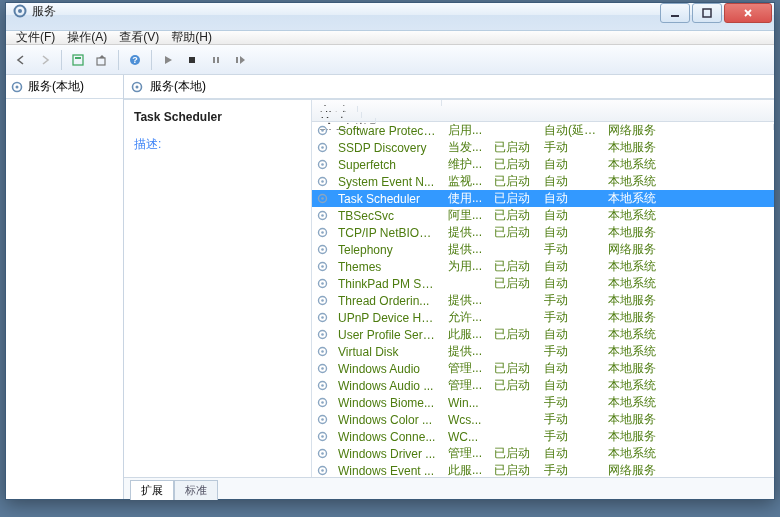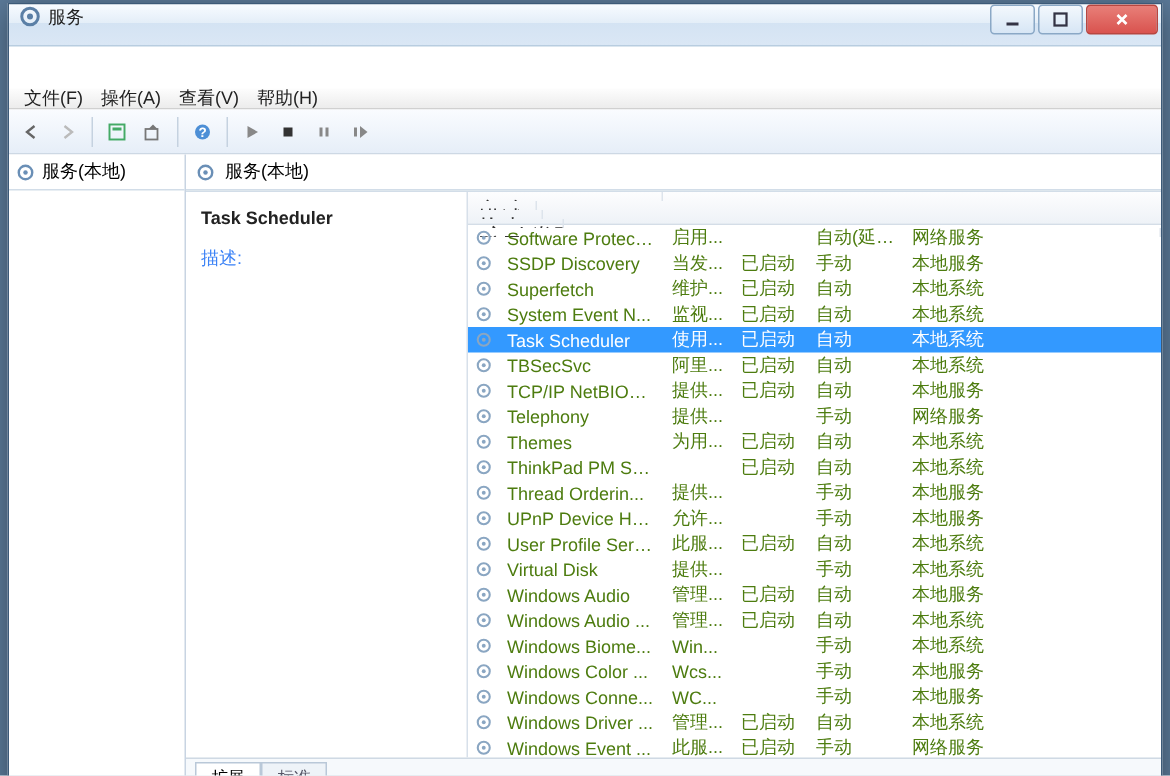--- a/index.html
+++ b/index.html
@@ -4,21 +4,21 @@
 <style>
 * { margin: 0; padding: 0; box-sizing: border-box; font-family: "Microsoft YaHei", "Segoe UI", Tahoma, sans-serif; }
 body { background: #5b7a99; width: 780px; height: 517px; overflow: hidden; display: flex; align-items: flex-start; justify-content: center; }
 .window { width: 770px; margin-top: 2px; background: #fff; border: 1px solid #3c5a78; box-shadow: 0 4px 18px rgba(0,0,0,0.4); }
 .titlebar { height: 28px; background: linear-gradient(to bottom, #f7fbff 0%, #e4eef8 45%, #d4e3f3 46%, #dae7f5 100%); display: flex; align-items: flex-start; padding: 0 2px; border-bottom: 1px solid #b8cde0; }
 .tb-icon { width: 16px; height: 16px; margin: 0 4px; display:flex;align-items:center;justify-content:center; }
 .tb-title { font-size: 12px; color: #222; flex: 1; }
 .winbtns { display: flex; gap: 0; }
 .winbtn { width: 30px; height: 20px; border: 1px solid #8aa8c6; border-radius: 3px; margin-left: 2px; background: linear-gradient(to bottom,#f3f8fd,#d7e6f5); display:flex;align-items:center;justify-content:center; font-size:10px; color:#334; cursor:default;}
 .winbtn.close { width: 48px; background: linear-gradient(to bottom,#e87f78,#d9534f); border-color:#b84640; color:#fff;}
-.menubar { height: 14px; background: linear-gradient(to bottom,#fdfdfd,#ececec); border-bottom:1px solid #d0d0d0; display:flex; align-items:center; padding:0 4px; font-size:12px; color:#222;margin-top:28px;}
+.menubar { height: 14px; background: linear-gradient(to bottom,#fdfdfd,#ececec); border-bottom:1px solid #d0d0d0; display:flex; align-items:center; padding:0 4px; font-size:12px; color:#222;}
 .menuitem { padding: 2px 6px; cursor:default;}
 .toolbar { height: 30px; background: linear-gradient(to bottom,#fafcff,#e6eef8); border-bottom:1px solid #cdd8e4; display:flex; align-items:center; padding:0 4px; gap:2px;}
 .tbbtn { width:22px; height:22px; border:1px solid transparent; border-radius:2px; display:flex;align-items:center;justify-content:center; cursor:default;}
 .tbsep{width:1px;height:20px;background:#c5d2e0;margin:0 3px;}
 .body { display:flex; height: 424px; }
 .leftpane { width: 118px; border-right:1px solid #c8d4e2; background:#fff; }
 .leftpane-head { height:24px; border-bottom:1px solid #d2dde8; display:flex; align-items:center; padding:0 4px; font-size:12px; gap:4px;}
 .rightpane { flex:1; display:flex; flex-direction:column; min-width:0;}
 .rightpane-head { height:24px; border-bottom:1px solid #d2dde8; display:flex; align-items:center; padding:0 6px; font-size:12px; gap:6px; background:#fff;}
 .content { flex:1; display:flex; border-top:1px solid #d2dde8; min-height:0;}

